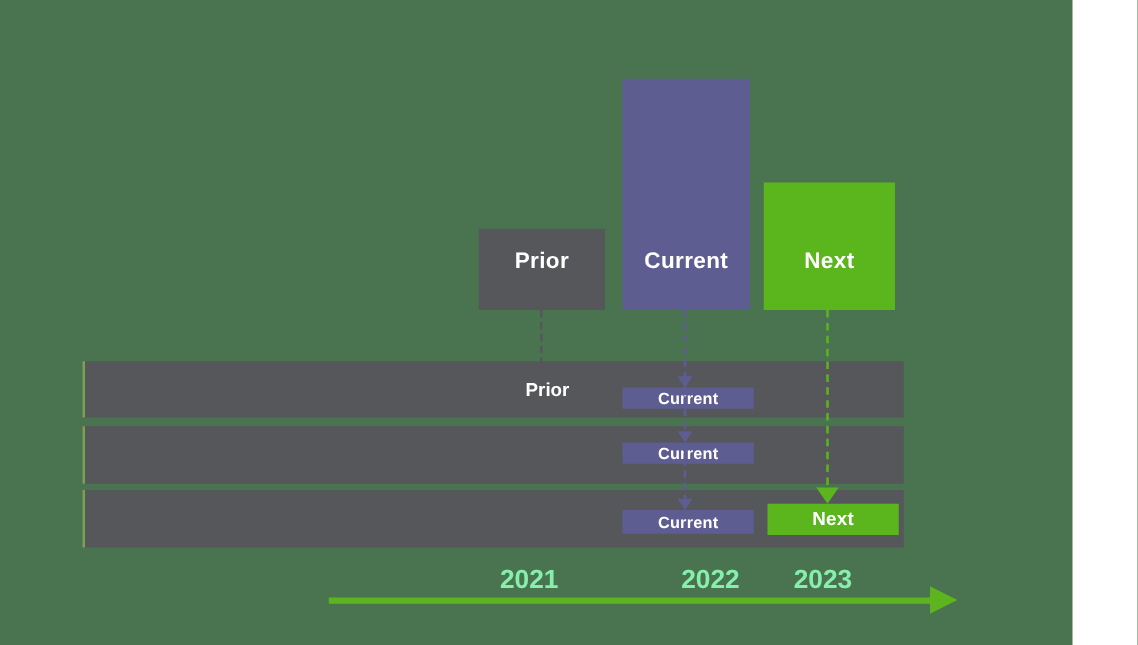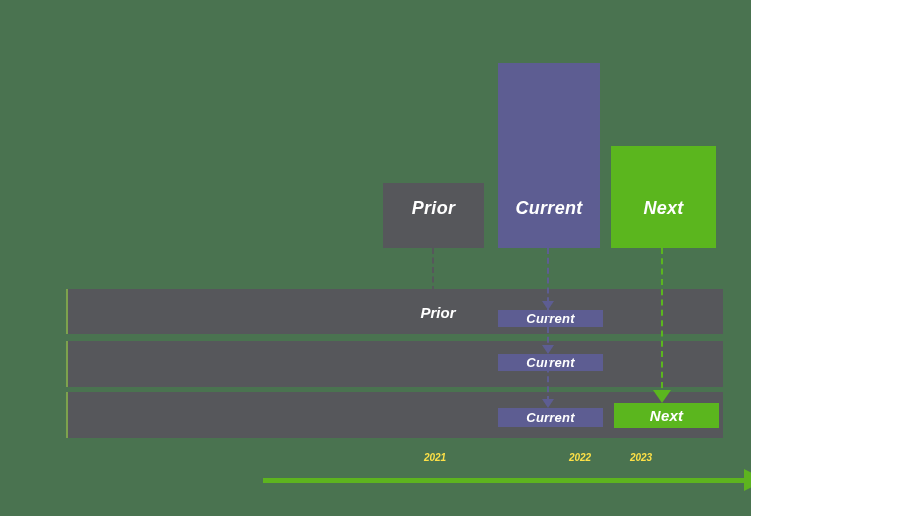--- a/index.html
+++ b/index.html
@@ -1,20 +1,19 @@
 <!DOCTYPE html>
 <html><head>
 <meta charset="utf-8">
 <style>
   html,body{margin:0;padding:0;}
   body{font-family:"Liberation Sans","DejaVu Sans",sans-serif;}
   #canvas{
-    position:relative;width:751px;height:516px;overflow:hidden;
+    position:relative;width:858px;height:516px;overflow:hidden;
     background:#4a7350;
-    font-style:italic;
   }
   
   .bar{position:absolute;}
   .bar-prior  {left:383px;top:183px;width:101px;height:65px; background:#56575b;}
   .bar-current{left:498px;top:63px; width:102px;height:185px;background:#5d5d92;}
   .bar-next   {left:611px;top:146px;width:105px;height:102px;background:#5bb61e;}
   .bar-label{
     position:absolute;top:196px;height:24px;line-height:24px;
     color:#ffffff;font-weight:bold;font-size:18px;text-align:center;
     letter-spacing:.3px;z-index:6;
@@ -49,26 +48,26 @@
     position:absolute;color:#ffffff;font-weight:bold;text-align:center;z-index:4;
     letter-spacing:.2px;
   }
   .badge-current{left:430px;width:105px;height:17px;line-height:17px;font-size:13px;background:#5d5d92;}
   .badge-c1{top:21px;}
   .badge-c2{top:13px;}
   .badge-c3{top:16px;height:19px;line-height:19px;}
   .badge-next{left:546px;top:11px;width:105px;height:25px;line-height:25px;font-size:15px;background:#5bb61e;}
   
   .year{
-    position:absolute;top:452px;width:70px;text-align:center;
-    color:#fde047;font-weight:bold;font-size:10px;z-index:2;
+    position:absolute;top:452px;width:70px;
+    color:#86efac;font-weight:bold;font-size:21px;z-index:2;
   }
   .year-2021{left:400px;}
   .year-2022{left:545px;}
-  .year-2023{left:606px;}
+  .year-2023{left:635px;}
   .axis-line{
     position:absolute;left:263px;top:478px;width:483px;height:5px;
     background:#5db41f;z-index:2;
   }
   .axis-head{
     position:absolute;left:744px;top:469px;width:0;height:0;z-index:2;
     border-top:11px solid transparent;border-bottom:11px solid transparent;
     border-left:22px solid #5db41f;
   }
 </style>

